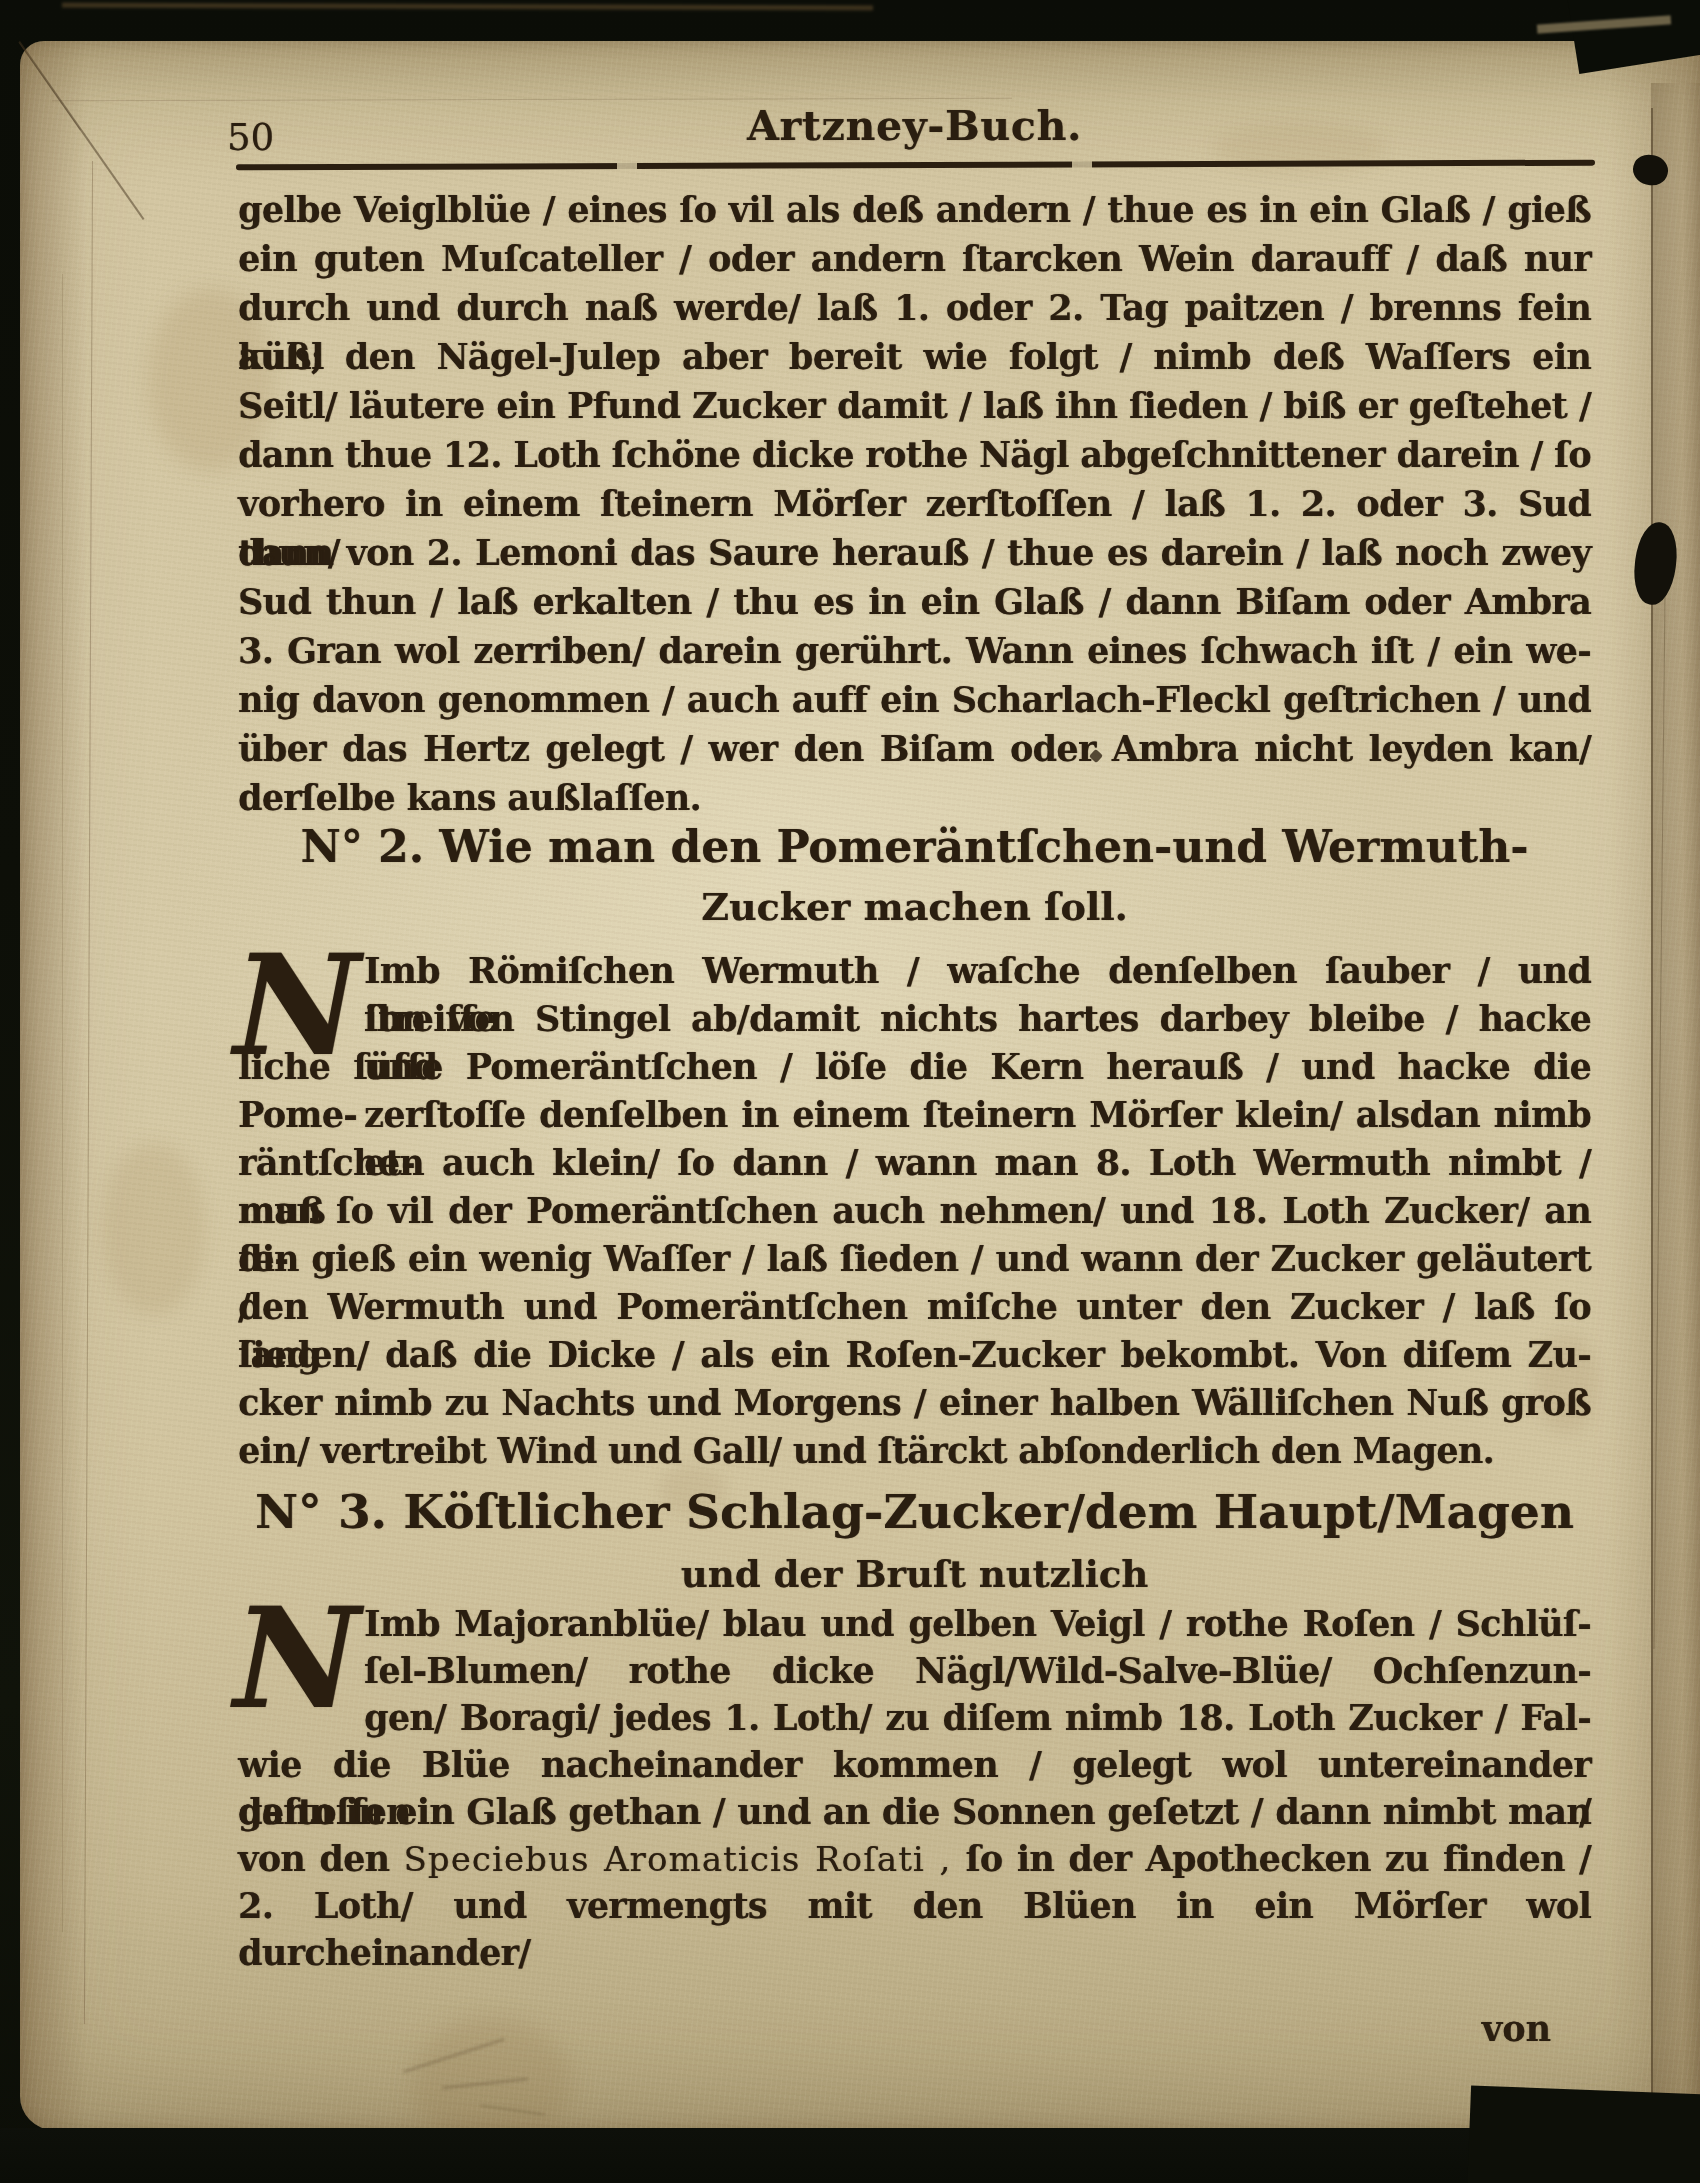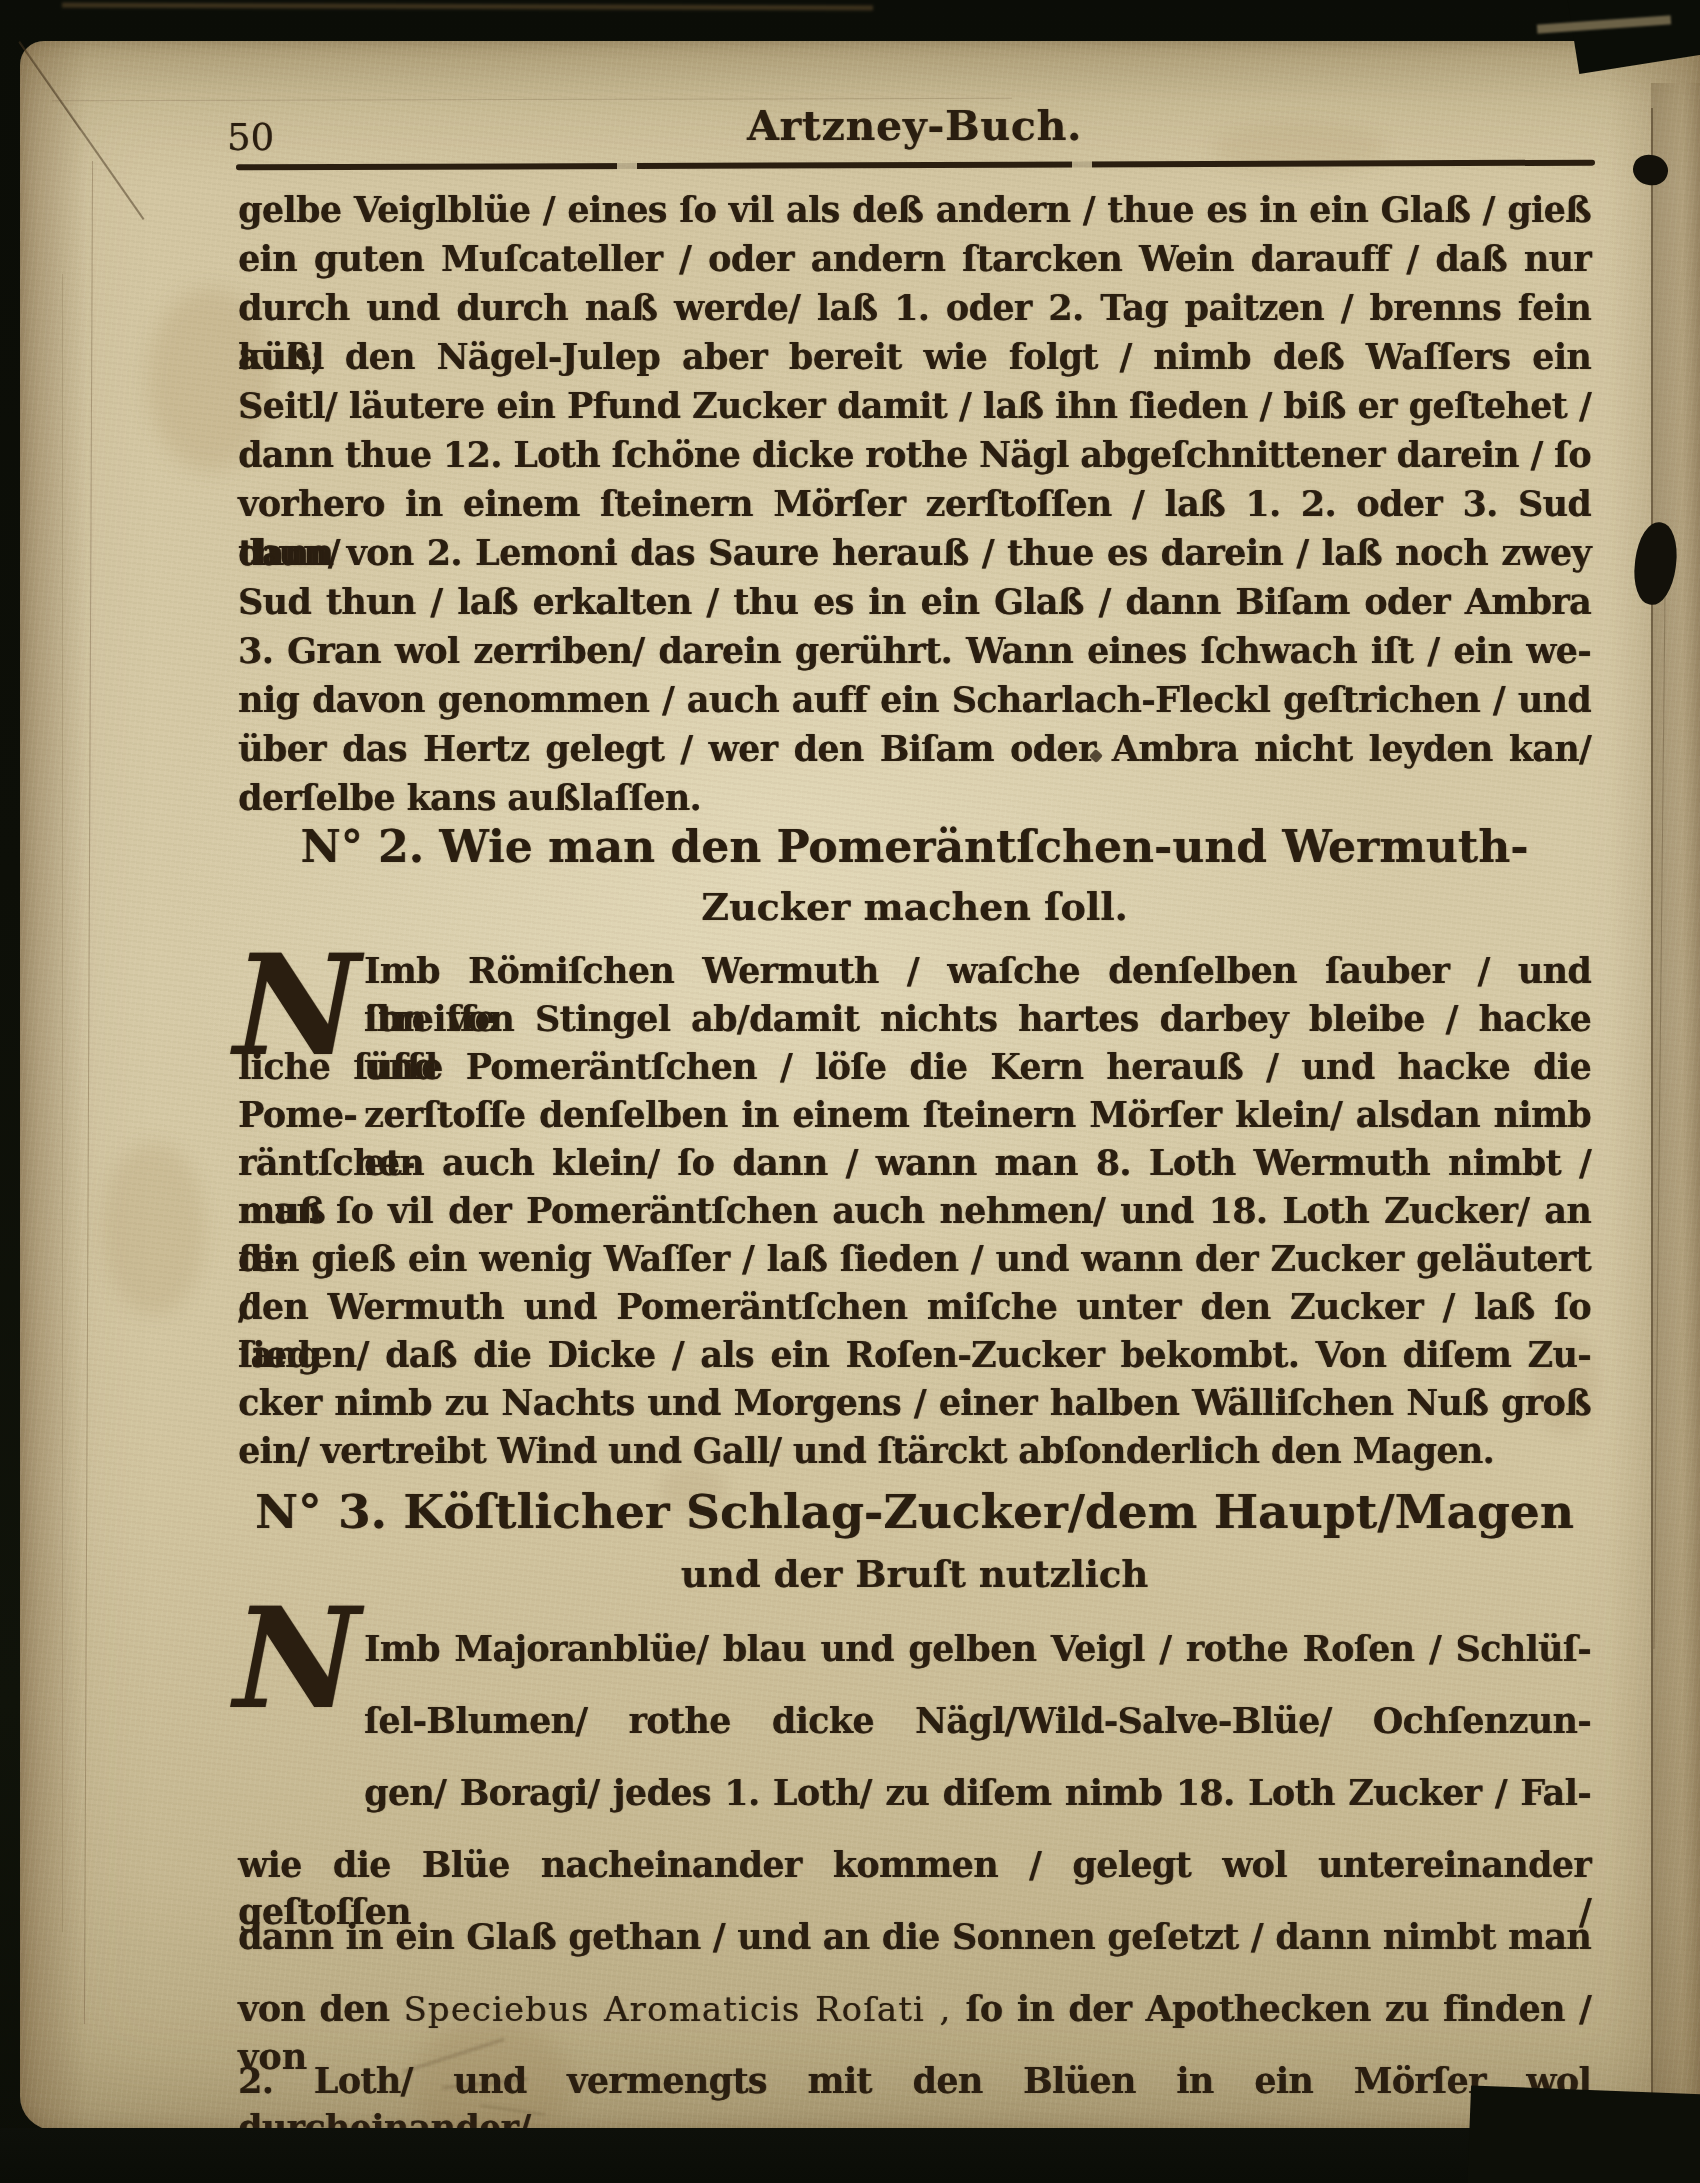--- a/index.html
+++ b/index.html
@@ -72,31 +72,31 @@
   #head-rule{position:absolute;left:236px;top:162px;width:1359px;height:6.4px;transform:rotate(-.2deg);
     background:linear-gradient(90deg,#2a1e10 0 28%,rgba(42,30,16,.15) 28% 29.5%,#2a1e10 29.5% 61.5%,
       rgba(42,30,16,.15) 61.5% 63%,#2a1e10 63% 100%);border-radius:2.8px;}
   .bodysec{position:absolute;left:238px;width:1353px;font-weight:bold;font-size:35px;
     letter-spacing:-0.7px;}
   .bline{text-align:justify;text-align-last:justify;white-space:normal;overflow:visible;}
   .bline.short{text-align-last:left;}
   .bline.ind{padding-left:126px;}
   #p1{top:185px;} #p1 .bline{height:49px;line-height:49px;}
   #p2{top:947px;} #p2 .bline{height:48px;line-height:48px;}
-  #p3{top:1600px;} #p3 .bline{height:47px;line-height:47px;margin-top:25px;}
+  #p3{top:1600px;} #p3 .bline{height:47px;line-height:47px;}
   .dropcap{position:absolute;left:-4.2px;top:-10px;font-size:138px;line-height:1;
     font-weight:bold;font-style:italic;letter-spacing:0;}
   .headsec{position:absolute;left:238px;width:1353px;text-align:center;font-weight:bold;}
   #h2{top:816px;} #h2 .h-line1{font-size:44px;height:66px;line-height:61px;}
   #h2 .h-line2{font-size:38px;height:56px;line-height:49px;}
   #h3{top:1470px;} #h3 .h-line1{font-size:47px;height:71px;line-height:66px;margin-top:9px;}
   #h3 .h-line2{font-size:37px;height:55px;line-height:49px;}
   .antiqua{font-weight:normal;letter-spacing:1.1px;font-size:.97em;}
-  #catchword{position:absolute;left:238px;width:1313px;top:2008px;
-    font-size:35px;font-weight:bold;margin-top:28px;}
+  #catchword{position:absolute;left:238px;width:1313px;top:2008px;text-align:right;
+    font-size:35px;font-weight:bold;}
 </style>
 </head>
 <body>
 
 <div class="streak-top"></div>
 
 <div class="page">
   <div class="crease crease-left"></div>
   <div class="crease crease-left2"></div>
   <div class="crease crease-top"></div>

